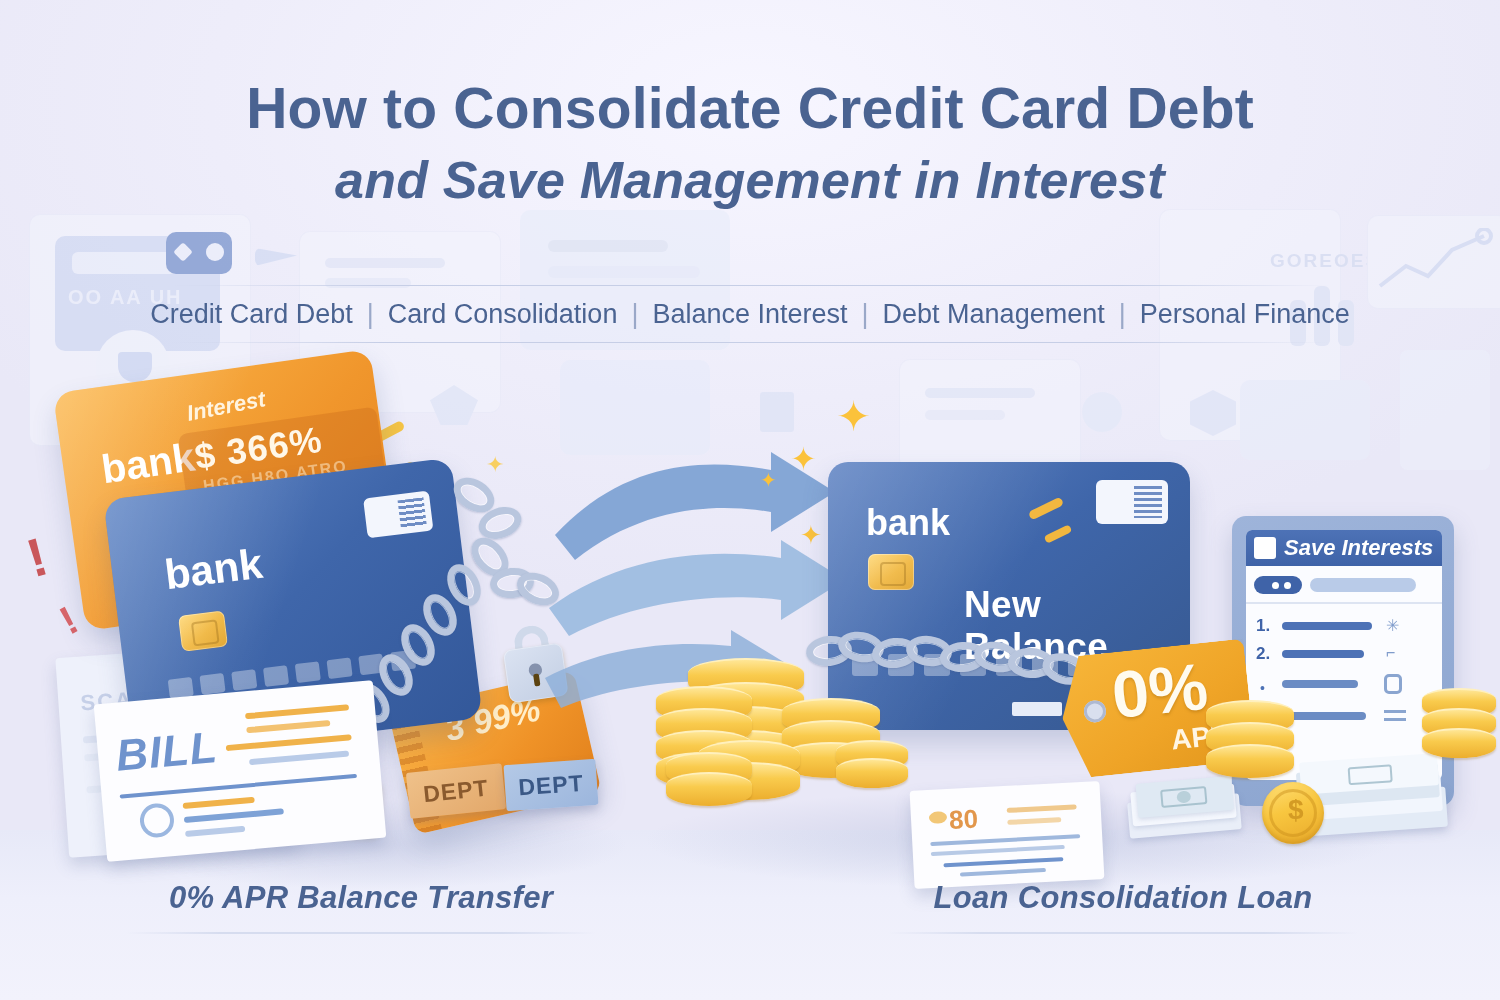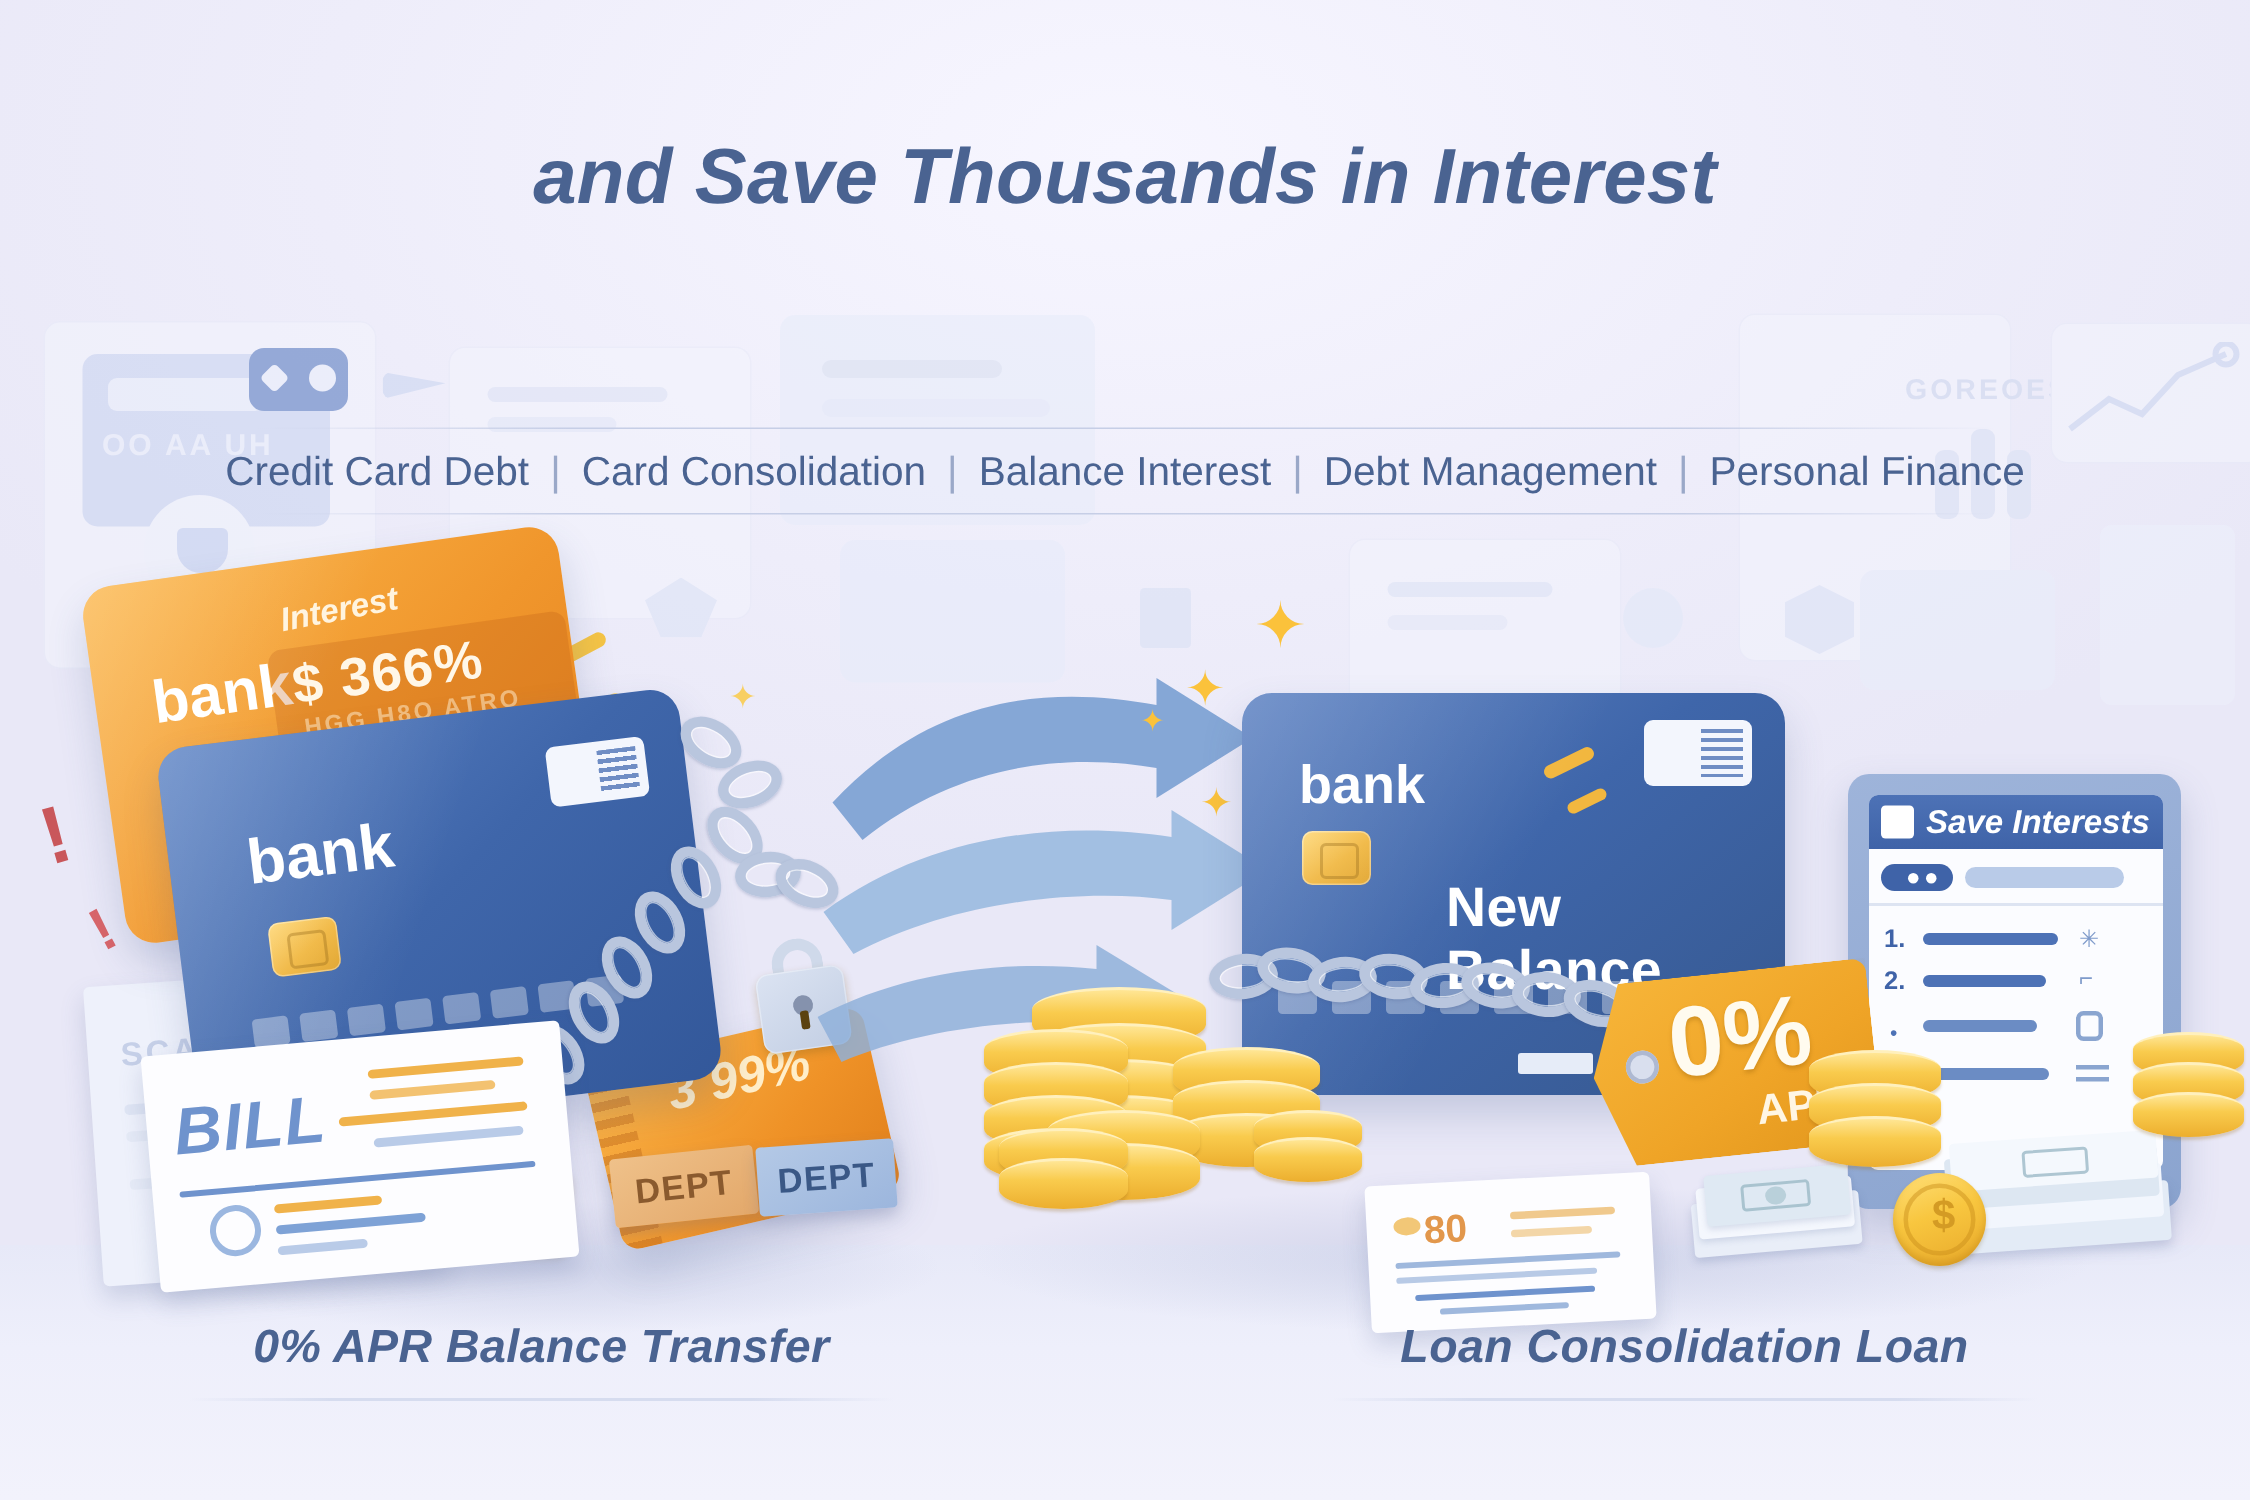--- a/index.html
+++ b/index.html
@@ -190,21 +190,22 @@
     <div class="wm" style="left:925px; top:410px; width:80px; height:10px; background:#e4e9f8;"></div>
     <div class="wm circle" style="left:1082px; top:392px; width:40px; height:40px; background:#e1e8f8;"></div>
     <div class="wm" style="left:760px; top:392px; width:34px; height:40px; background:#d8e0f4; border-radius:3px;"></div>
   </div>
 
   <div class="desk"></div>
   <div class="desk-shadow" style="left:110px; top:800px; width:520px; height:90px;"></div>
   <div class="desk-shadow" style="left:640px; top:790px; width:760px; height:100px;"></div>
 
   <div class="header">
-    <div class="title-l2">and Save Thousands in Interest</div>
+    <div class="title-l1">How to Consolidate Credit Card Debt</div>
+    <div class="title-l2">and Save Management in Interest</div>
   </div>
 
   <div class="tagbar-wrap">
     <div class="rule"></div>
     <div class="tagbar">
       <span class="tag">Credit Card Debt</span>
       <span class="tagsep">|</span>
       <span class="tag">Card Consolidation</span>
       <span class="tagsep">|</span>
       <span class="tag">Balance Interest</span>

